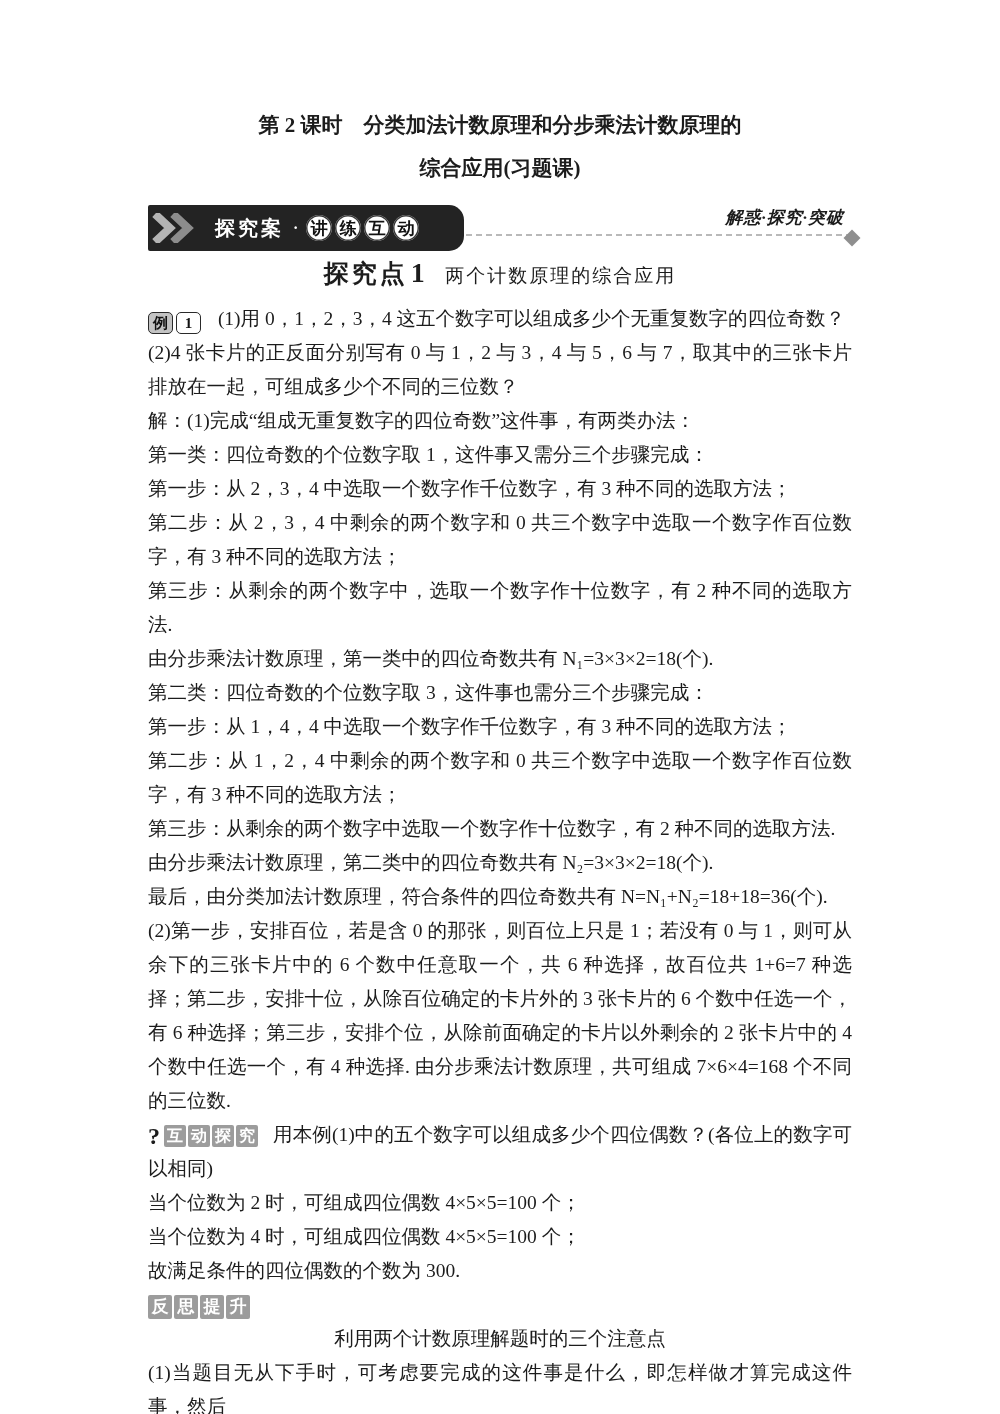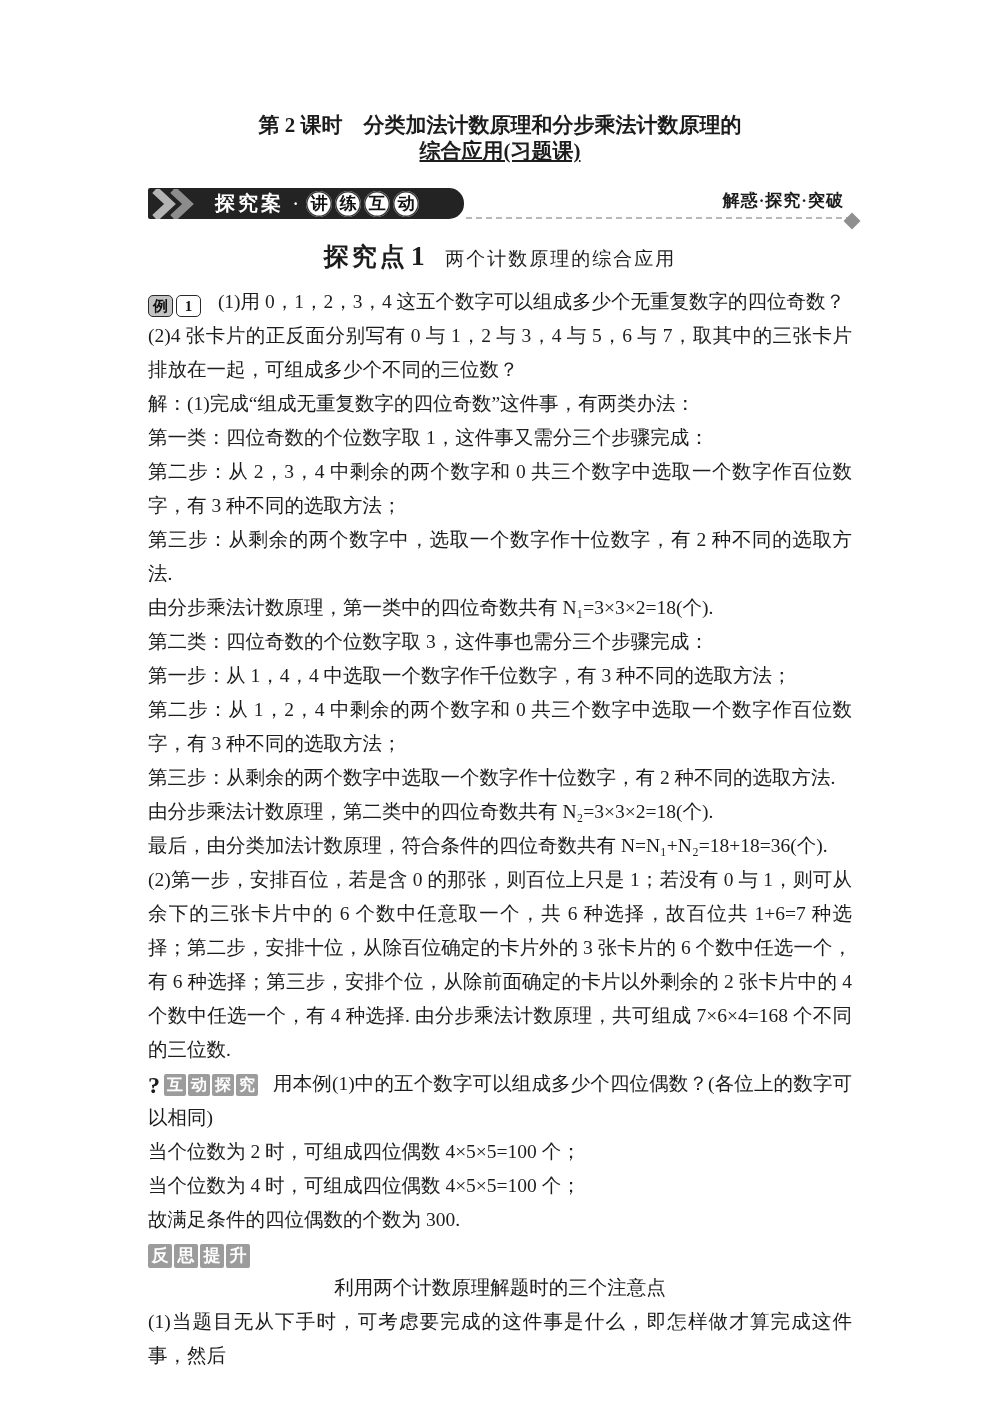--- a/index.html
+++ b/index.html
@@ -13,31 +13,31 @@
     overflow:hidden;
   }
   
   .doc-title{
     padding-top:112px;
     text-align:center;
     font-weight:bold;
     font-size:21px;
   }
   .doc-title .line1{line-height:26px;text-align:center;}
-  .doc-title .line2{line-height:26px;margin-top:0;text-decoration:underline;}
+  .doc-title .line2{line-height:26px;margin-top:17px;}
 
   
   .banner{
     position:relative;
     height:34px;
     margin:24px 148px 0 148px;
   }
   .banner-bar{
     position:absolute;left:0;top:0;
-    width:316px;height:31px;
+    width:316px;height:46px;
     background:#232323;
     border-radius:2px 15px 15px 2px;
     display:flex;align-items:center;
   }
   .chevrons{margin-left:3px;flex:0 0 auto;display:block;}
   .banner-tab{
     color:#ffffff;
     font-family:"Liberation Sans","DejaVu Sans",sans-serif;
     font-weight:bold;font-size:20px;letter-spacing:3px;
     margin-left:12px;
@@ -47,21 +47,21 @@
   .circle-char{
     width:26px;height:26px;border-radius:50%;
     background:#ffffff;color:#111111;
     font-family:"Liberation Sans","DejaVu Sans",sans-serif;
     font-weight:bold;font-size:17px;
     display:flex;align-items:center;justify-content:center;
     box-shadow:inset 0 0 0 1.5px #3a3a3a;
   }
   .banner-right{
     position:absolute;right:8px;top:1px;
-    font-weight:bold;font-size:17px;letter-spacing:1px;
+    font-weight:bold;font-size:17px;letter-spacing:1px;font-style:italic;
   }
   .banner-dash{
     position:absolute;left:318px;right:0;bottom:3px;
     border-top:2px dashed #b9b9b9;
   }
   .banner-diamond{
     position:absolute;right:-6px;bottom:-5px;
     width:12px;height:12px;background:#8f8f8f;
     transform:rotate(45deg);
   }
@@ -169,20 +169,21 @@
       <span class="badge-example">
         <span class="badge-li">例</span>
         <span class="badge-one">1</span>
       </span>
       <span>(1)用 0，1，2，3，4 这五个数字可以组成多少个无重复数字的四位奇数？</span>
     </p>
     <p>(2)4 张卡片的正反面分别写有 0 与 1，2 与 3，4 与 5，6 与 7，取其中的三张卡片排放在一起，可组成多少个不同的三位数？</p>
 
     <p>解：(1)完成“组成无重复数字的四位奇数”这件事，有两类办法：</p>
     <p>第一类：四位奇数的个位数字取 1，这件事又需分三个步骤完成：</p>
+    <p>第一步：从 2，3，4 中选取一个数字作千位数字，有 3 种不同的选取方法；</p>
     <p>第二步：从 2，3，4 中剩余的两个数字和 0 共三个数字中选取一个数字作百位数字，有 3 种不同的选取方法；</p>
     <p>第三步：从剩余的两个数字中，选取一个数字作十位数字，有 2 种不同的选取方法.</p>
     <p>由分步乘法计数原理，第一类中的四位奇数共有 N₁=3×3×2=18(个).</p>
     <p>第二类：四位奇数的个位数字取 3，这件事也需分三个步骤完成：</p>
     <p>第一步：从 1，4，4 中选取一个数字作千位数字，有 3 种不同的选取方法；</p>
     <p>第二步：从 1，2，4 中剩余的两个数字和 0 共三个数字中选取一个数字作百位数字，有 3 种不同的选取方法；</p>
     <p>第三步：从剩余的两个数字中选取一个数字作十位数字，有 2 种不同的选取方法.</p>
     <p>由分步乘法计数原理，第二类中的四位奇数共有 N₂=3×3×2=18(个).</p>
     <p>最后，由分类加法计数原理，符合条件的四位奇数共有 N=N₁+N₂=18+18=36(个).</p>
     <p>(2)第一步，安排百位，若是含 0 的那张，则百位上只是 1；若没有 0 与 1，则可从余下的三张卡片中的 6 个数中任意取一个，共 6 种选择，故百位共 1+6=7 种选择；第二步，安排十位，从除百位确定的卡片外的 3 张卡片的 6 个数中任选一个，有 6 种选择；第三步，安排个位，从除前面确定的卡片以外剩余的 2 张卡片中的 4 个数中任选一个，有 4 种选择. 由分步乘法计数原理，共可组成 7×6×4=168 个不同的三位数.</p>

